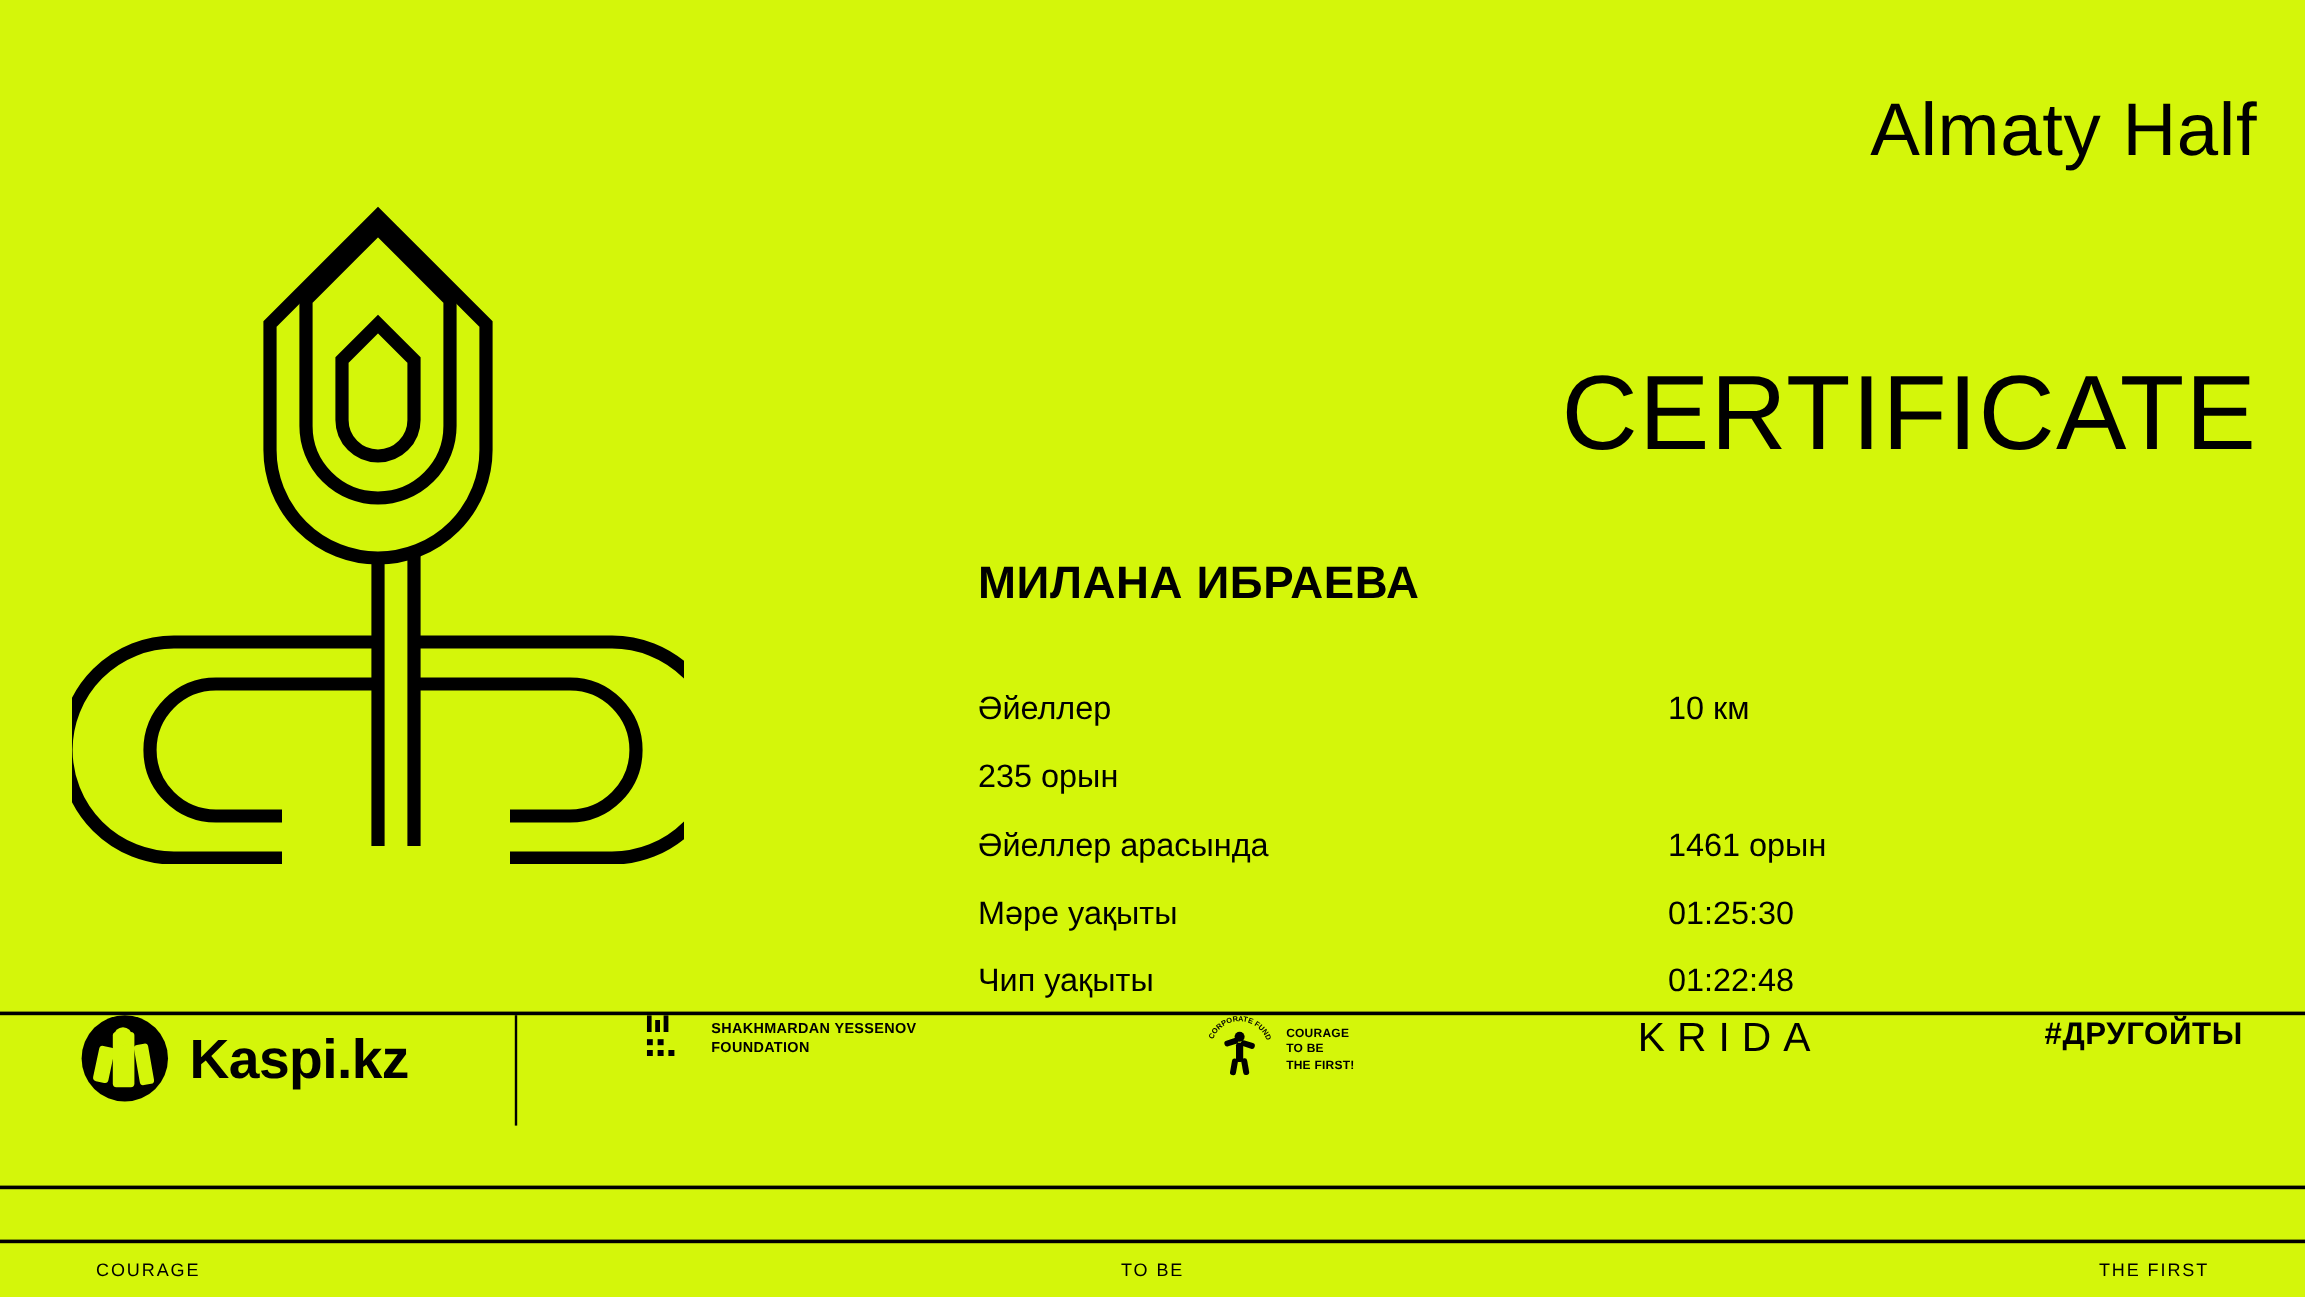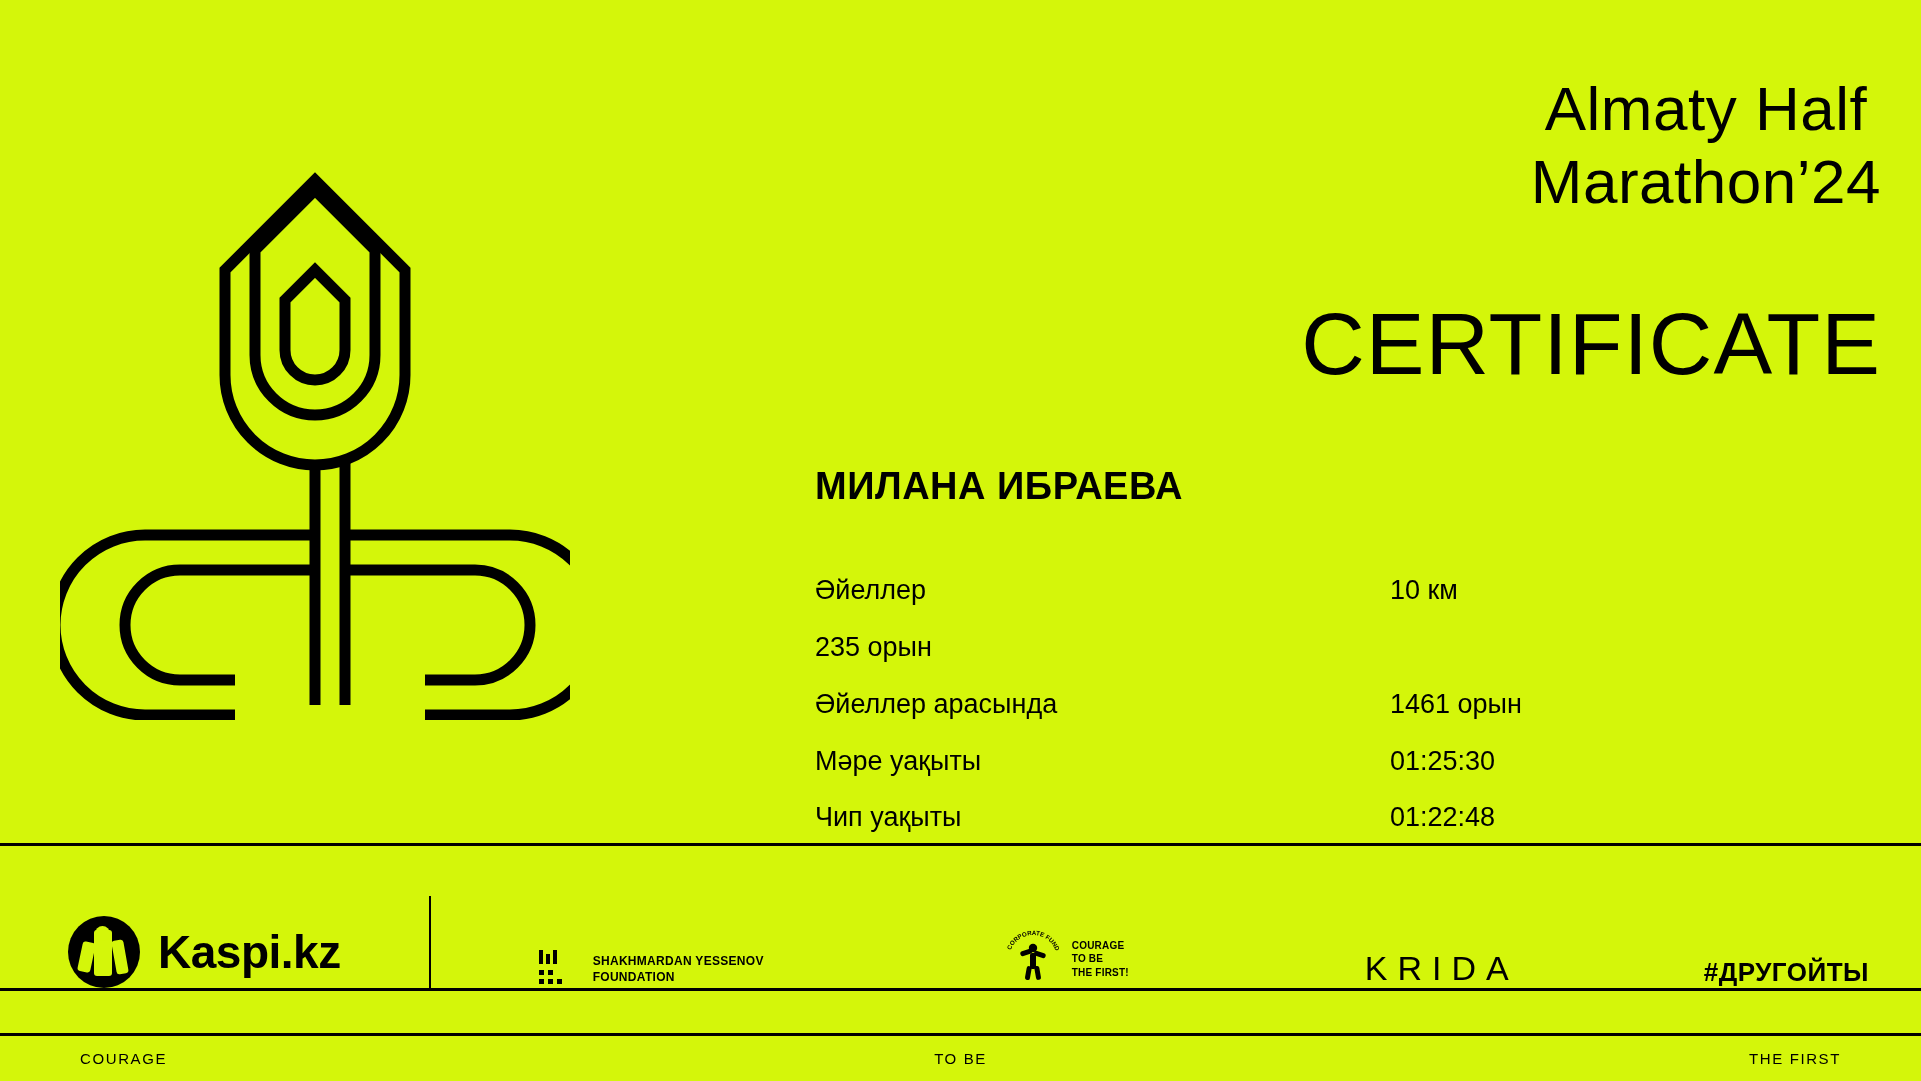--- a/index.html
+++ b/index.html
@@ -99,21 +99,21 @@
   .result-row .value {
     flex: 1;
   }
 
   
   .sponsors {
     flex: 0 0 148px;
     border-top: 3px solid #000;
     border-bottom: 3px solid #000;
     display: flex;
-    align-items: flex-end;
+    align-items: flex-start;
     position: relative;
   }
   .kaspi {
     display: flex;
     align-items: center;
     margin-left: 68px;
     gap: 18px;
   }
   .kaspi-mark {
     width: 72px;
@@ -275,21 +275,20 @@
         <path d="M255 410 L120 410 a55 55 0 0 0 0 110 L175 520"></path>
 
         <path d="M285 375 L450 375 a90 90 0 0 1 0 180 L365 555"></path>
         <path d="M285 410 L415 410 a55 55 0 0 1 0 110 L365 520"></path>
       </svg>
     </div>
 
     <div class="right-col">
       <div class="event-title">
         <span>Almaty Half</span>
-        <span>Marathon’24</span>
       </div>
 
       <div class="cert-word">CERTIFICATE</div>
 
       <div class="athlete-name">МИЛАНА ИБРАЕВА</div>
 
       <div class="results">
         <div class="result-row">
           <div class="label">Әйеллер</div>
           <div class="value">10 км</div>

